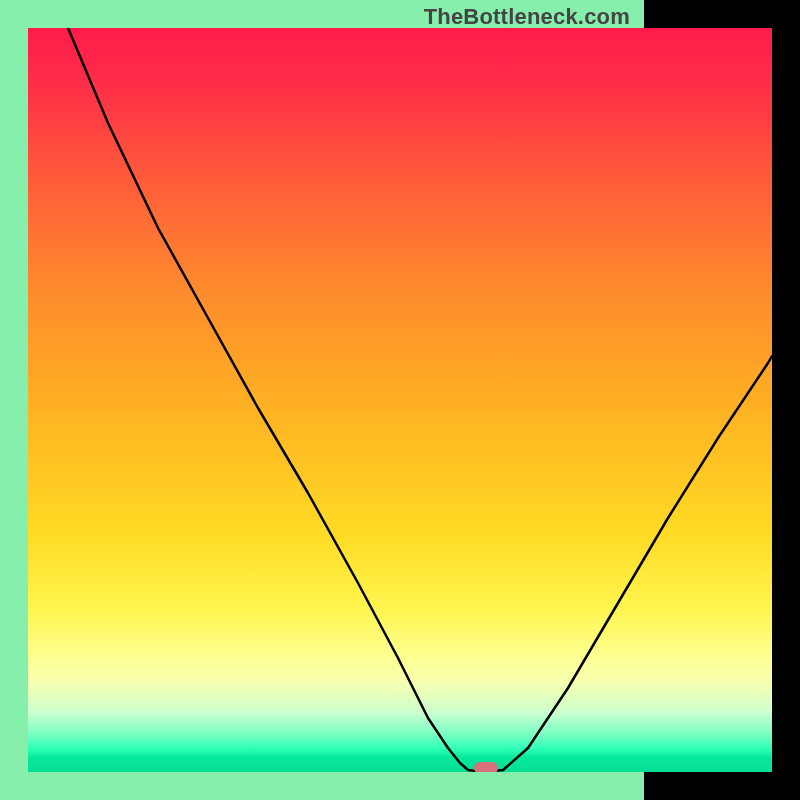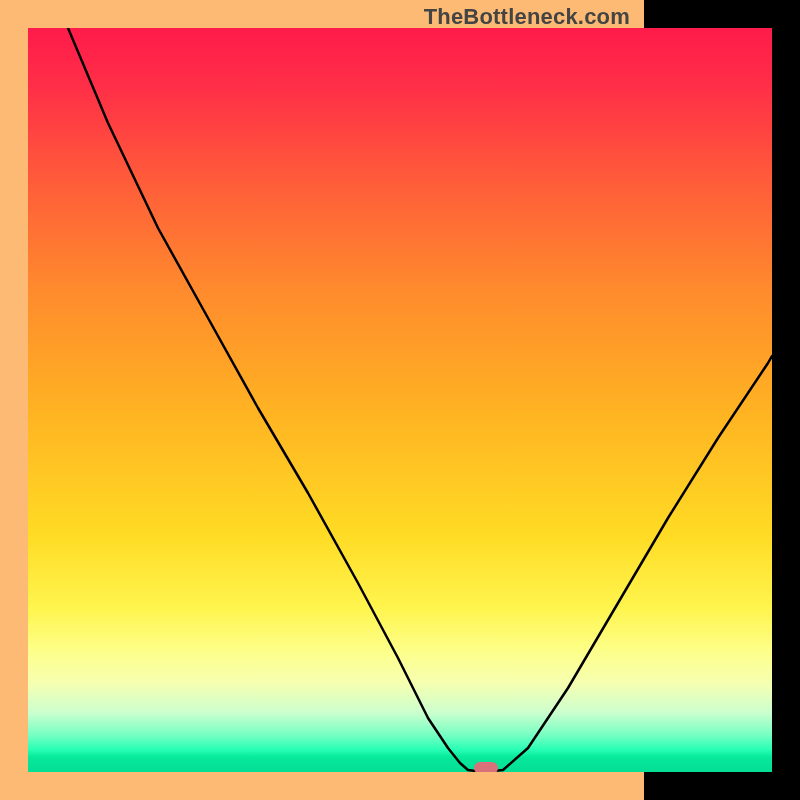--- a/index.html
+++ b/index.html
@@ -8,21 +8,21 @@
     width: 800px;
     height: 800px;
     background: #000;
     font-family: Arial, Helvetica, sans-serif;
     overflow: hidden;
   }
   .frame {
     position: relative;
     width: 644px;
     height: 800px;
-    background: #fdba74;
+    background: #86efac;
   }
   .watermark {
     position: absolute;
     top: 4px;
     right: 14px;
     color: #444;
     font-size: 22px;
     font-weight: 600;
     letter-spacing: 0.2px;
     z-index: 50;

